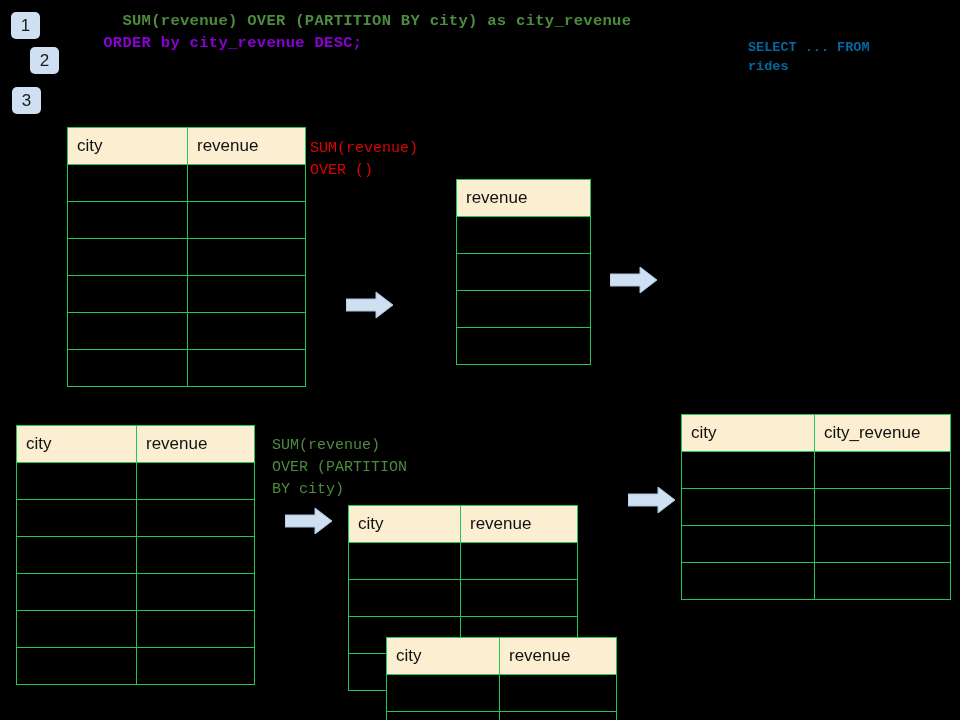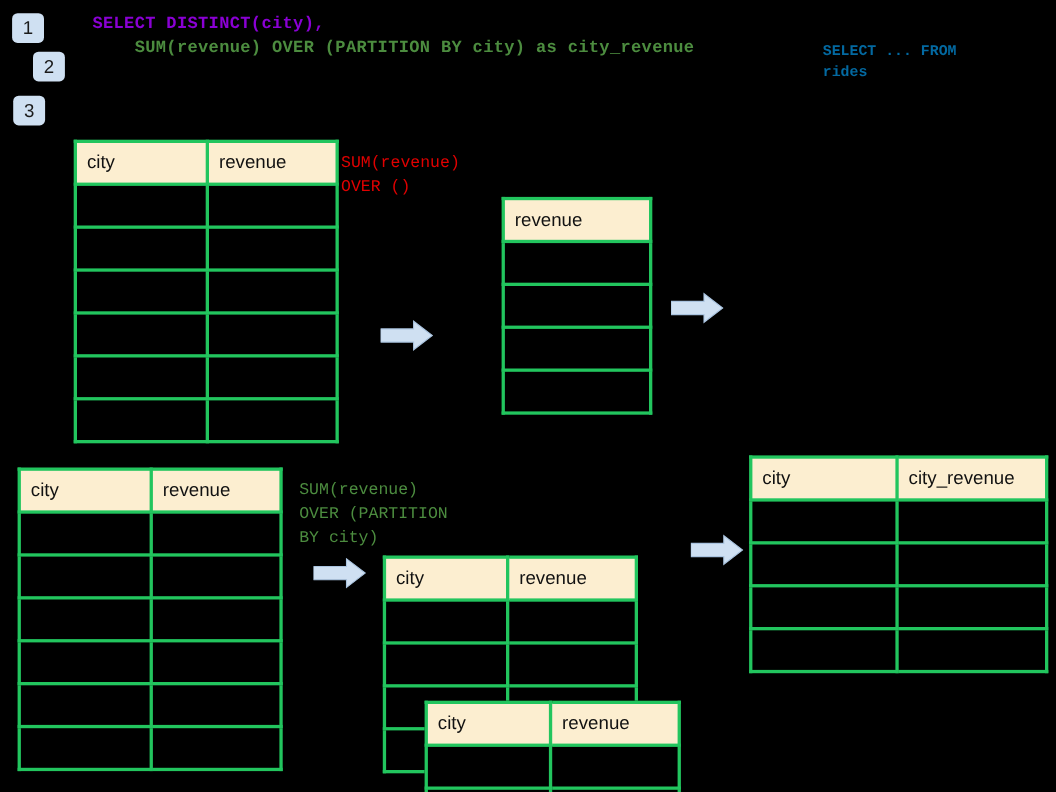--- a/index.html
+++ b/index.html
@@ -72,21 +72,21 @@
   }
 
   
   .tbl {
     position: absolute;
     border-collapse: collapse;
     table-layout: fixed;
     background: #000000;
   }
   .tbl th, .tbl td {
-    border: 3px solid #22c55e;
+    border: 1px solid #22c55e;
     padding: 0;
     margin: 4px;
   }
   .tbl th {
     background: #fceed0;
     color: #111111;
     font-family: "Liberation Sans", sans-serif;
     font-size: 17px;
     font-weight: normal;
     text-align: left;
@@ -105,21 +105,21 @@
 </style>
 </head>
 <body>
 
 <div id="badges-root">
     <div class="badge" style="left: 11px; top: 12px; background: rgb(207, 224, 242);">1</div>
     <div class="badge" style="left: 30px; top: 47px; background: rgb(207, 224, 242);">2</div>
     <div class="badge" style="left: 12px; top: 87px; background: rgb(207, 224, 242);">3</div>
   </div>
 
-<div class="sql-block" id="sql-root"><div class="sql-line c-purple">SELECT DISTINCT(city),</div><div class="sql-line c-green">    SUM(revenue) OVER (PARTITION BY city) as city_revenue</div></div>
+<div class="sql-block" id="sql-root"><div class="sql-line c-green">    SUM(revenue) OVER (PARTITION BY city) as city_revenue</div><div class="sql-line c-purple">  ORDER by city_revenue DESC;</div></div>
 
 <div class="side-note">SELECT ... FROM rides</div>
 
 <div id="annot-root">
     <div class="annot" style="left: 310px; top: 138px; color: rgb(224, 0, 0);">SUM(revenue)
 OVER ()</div>
     <div class="annot" style="left: 272px; top: 435px; color: rgb(76, 140, 63);">SUM(revenue)
 OVER (PARTITION
 BY city)</div>
   </div>

